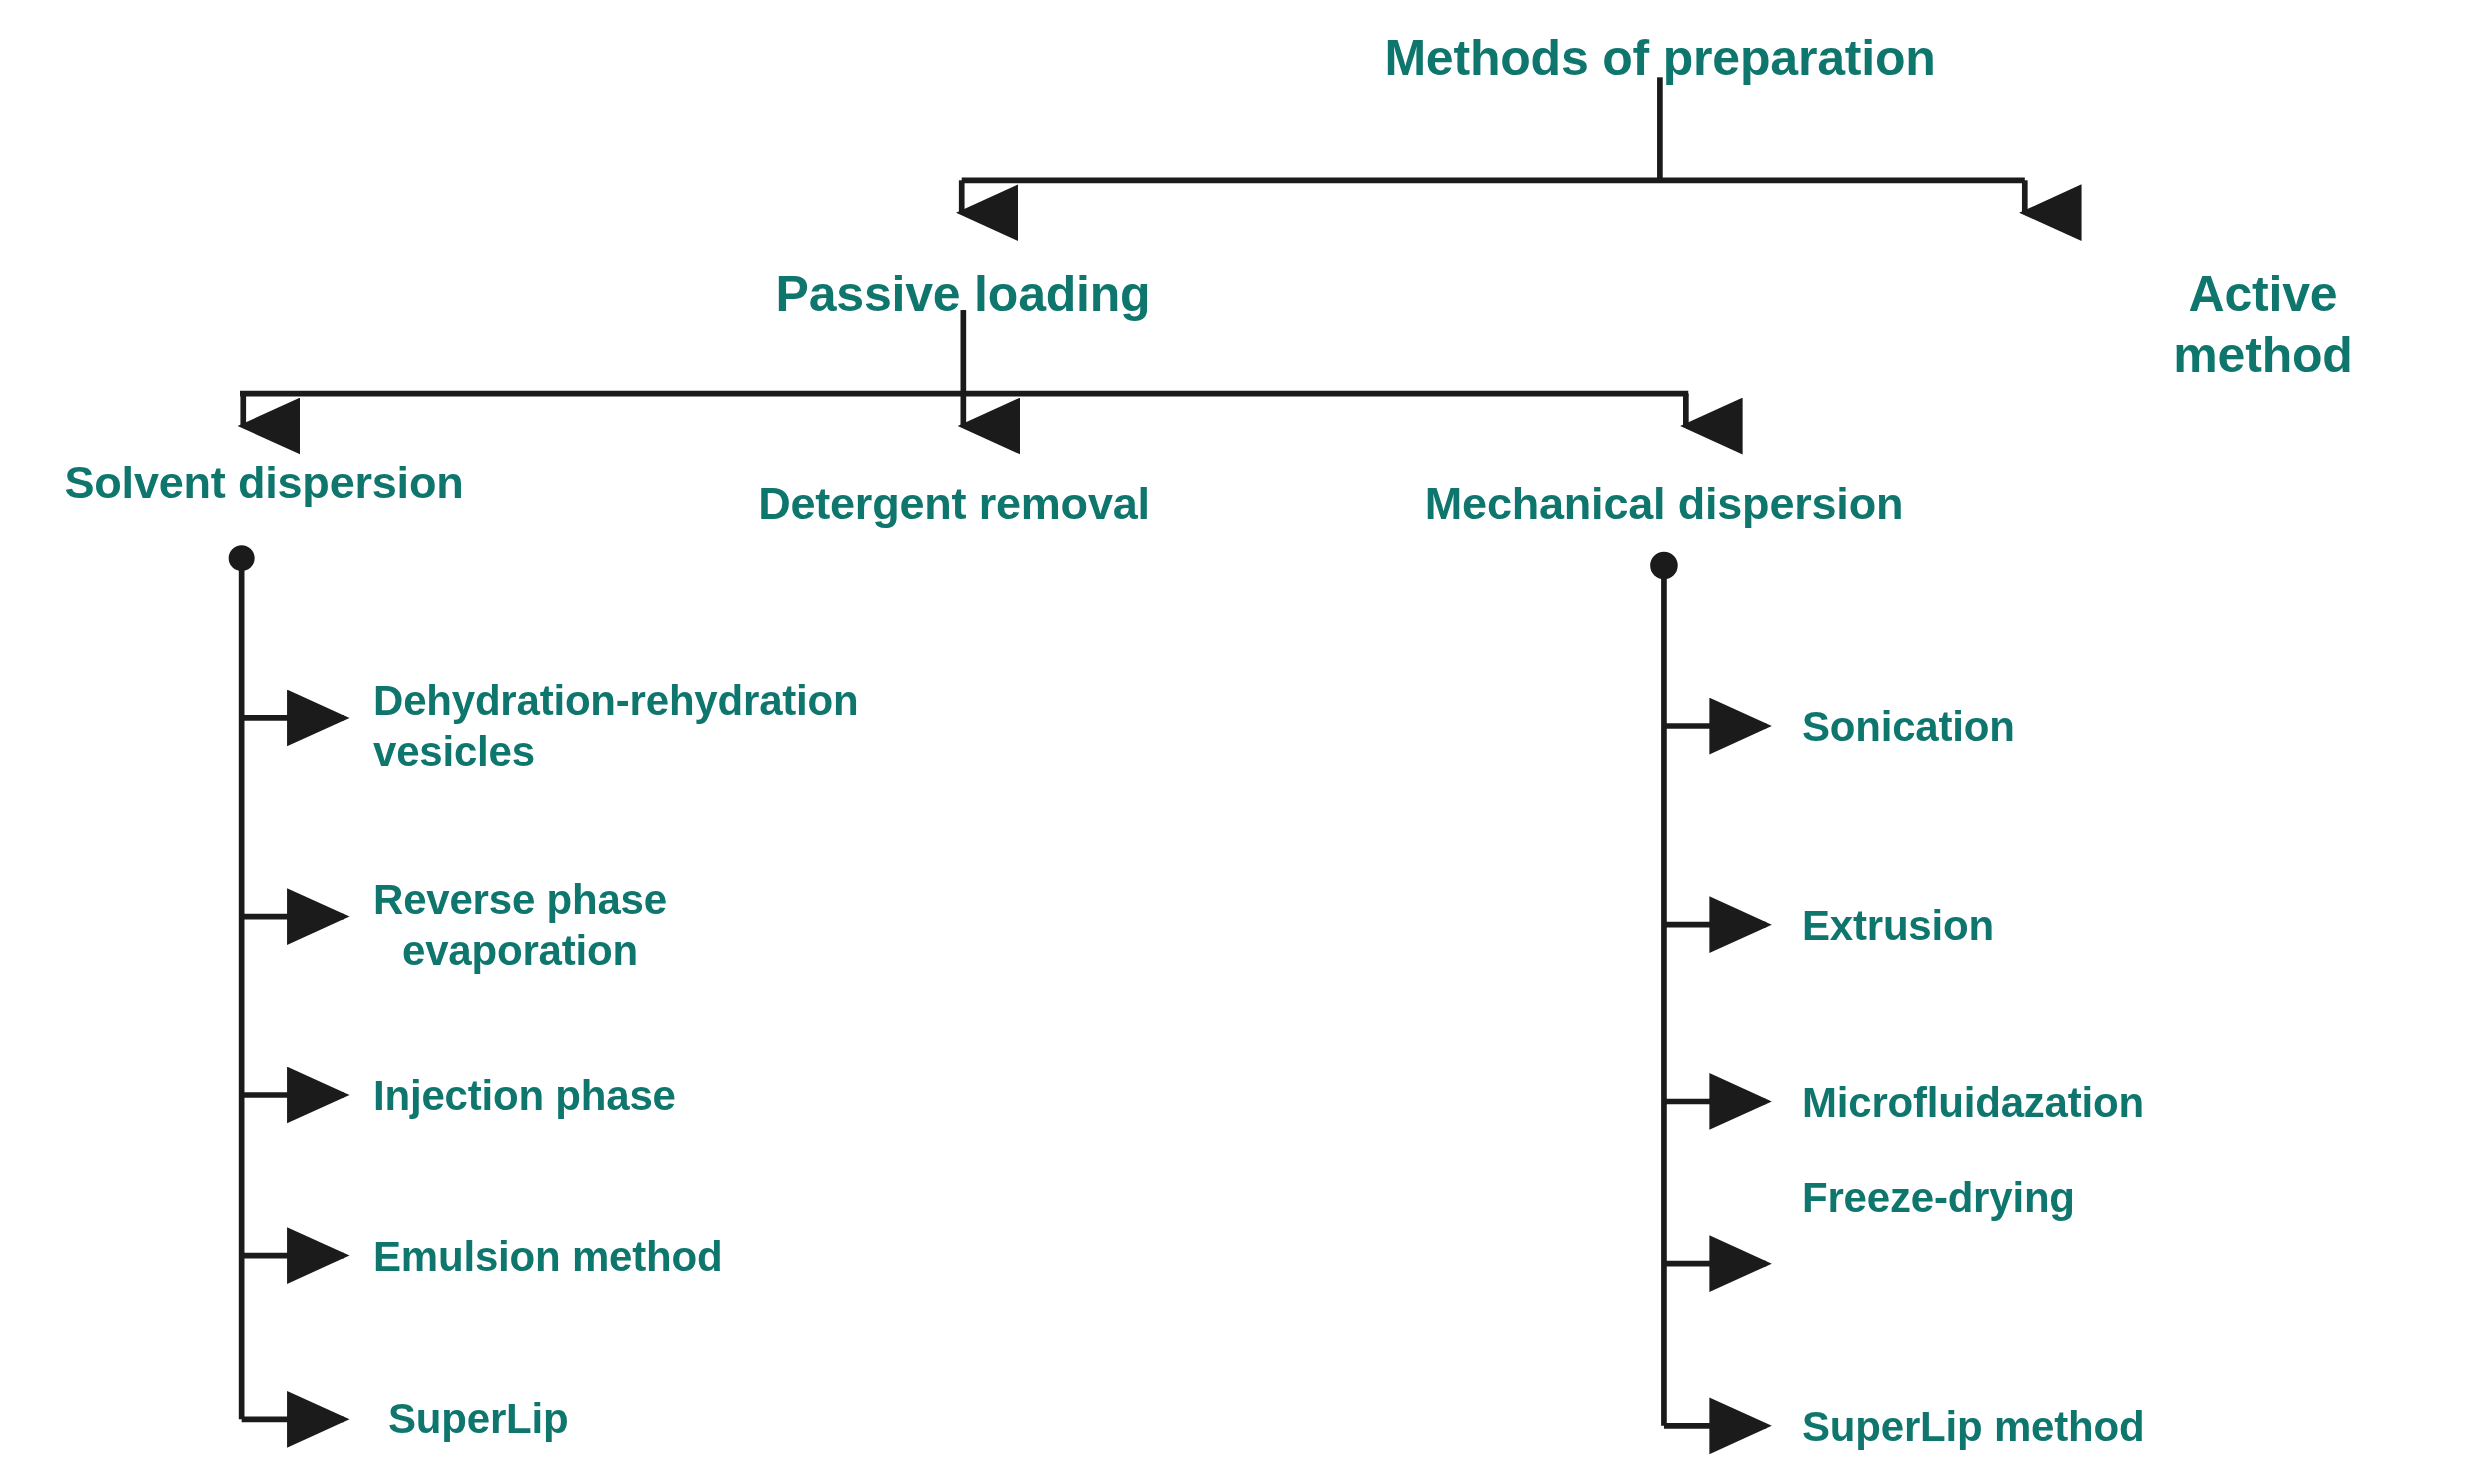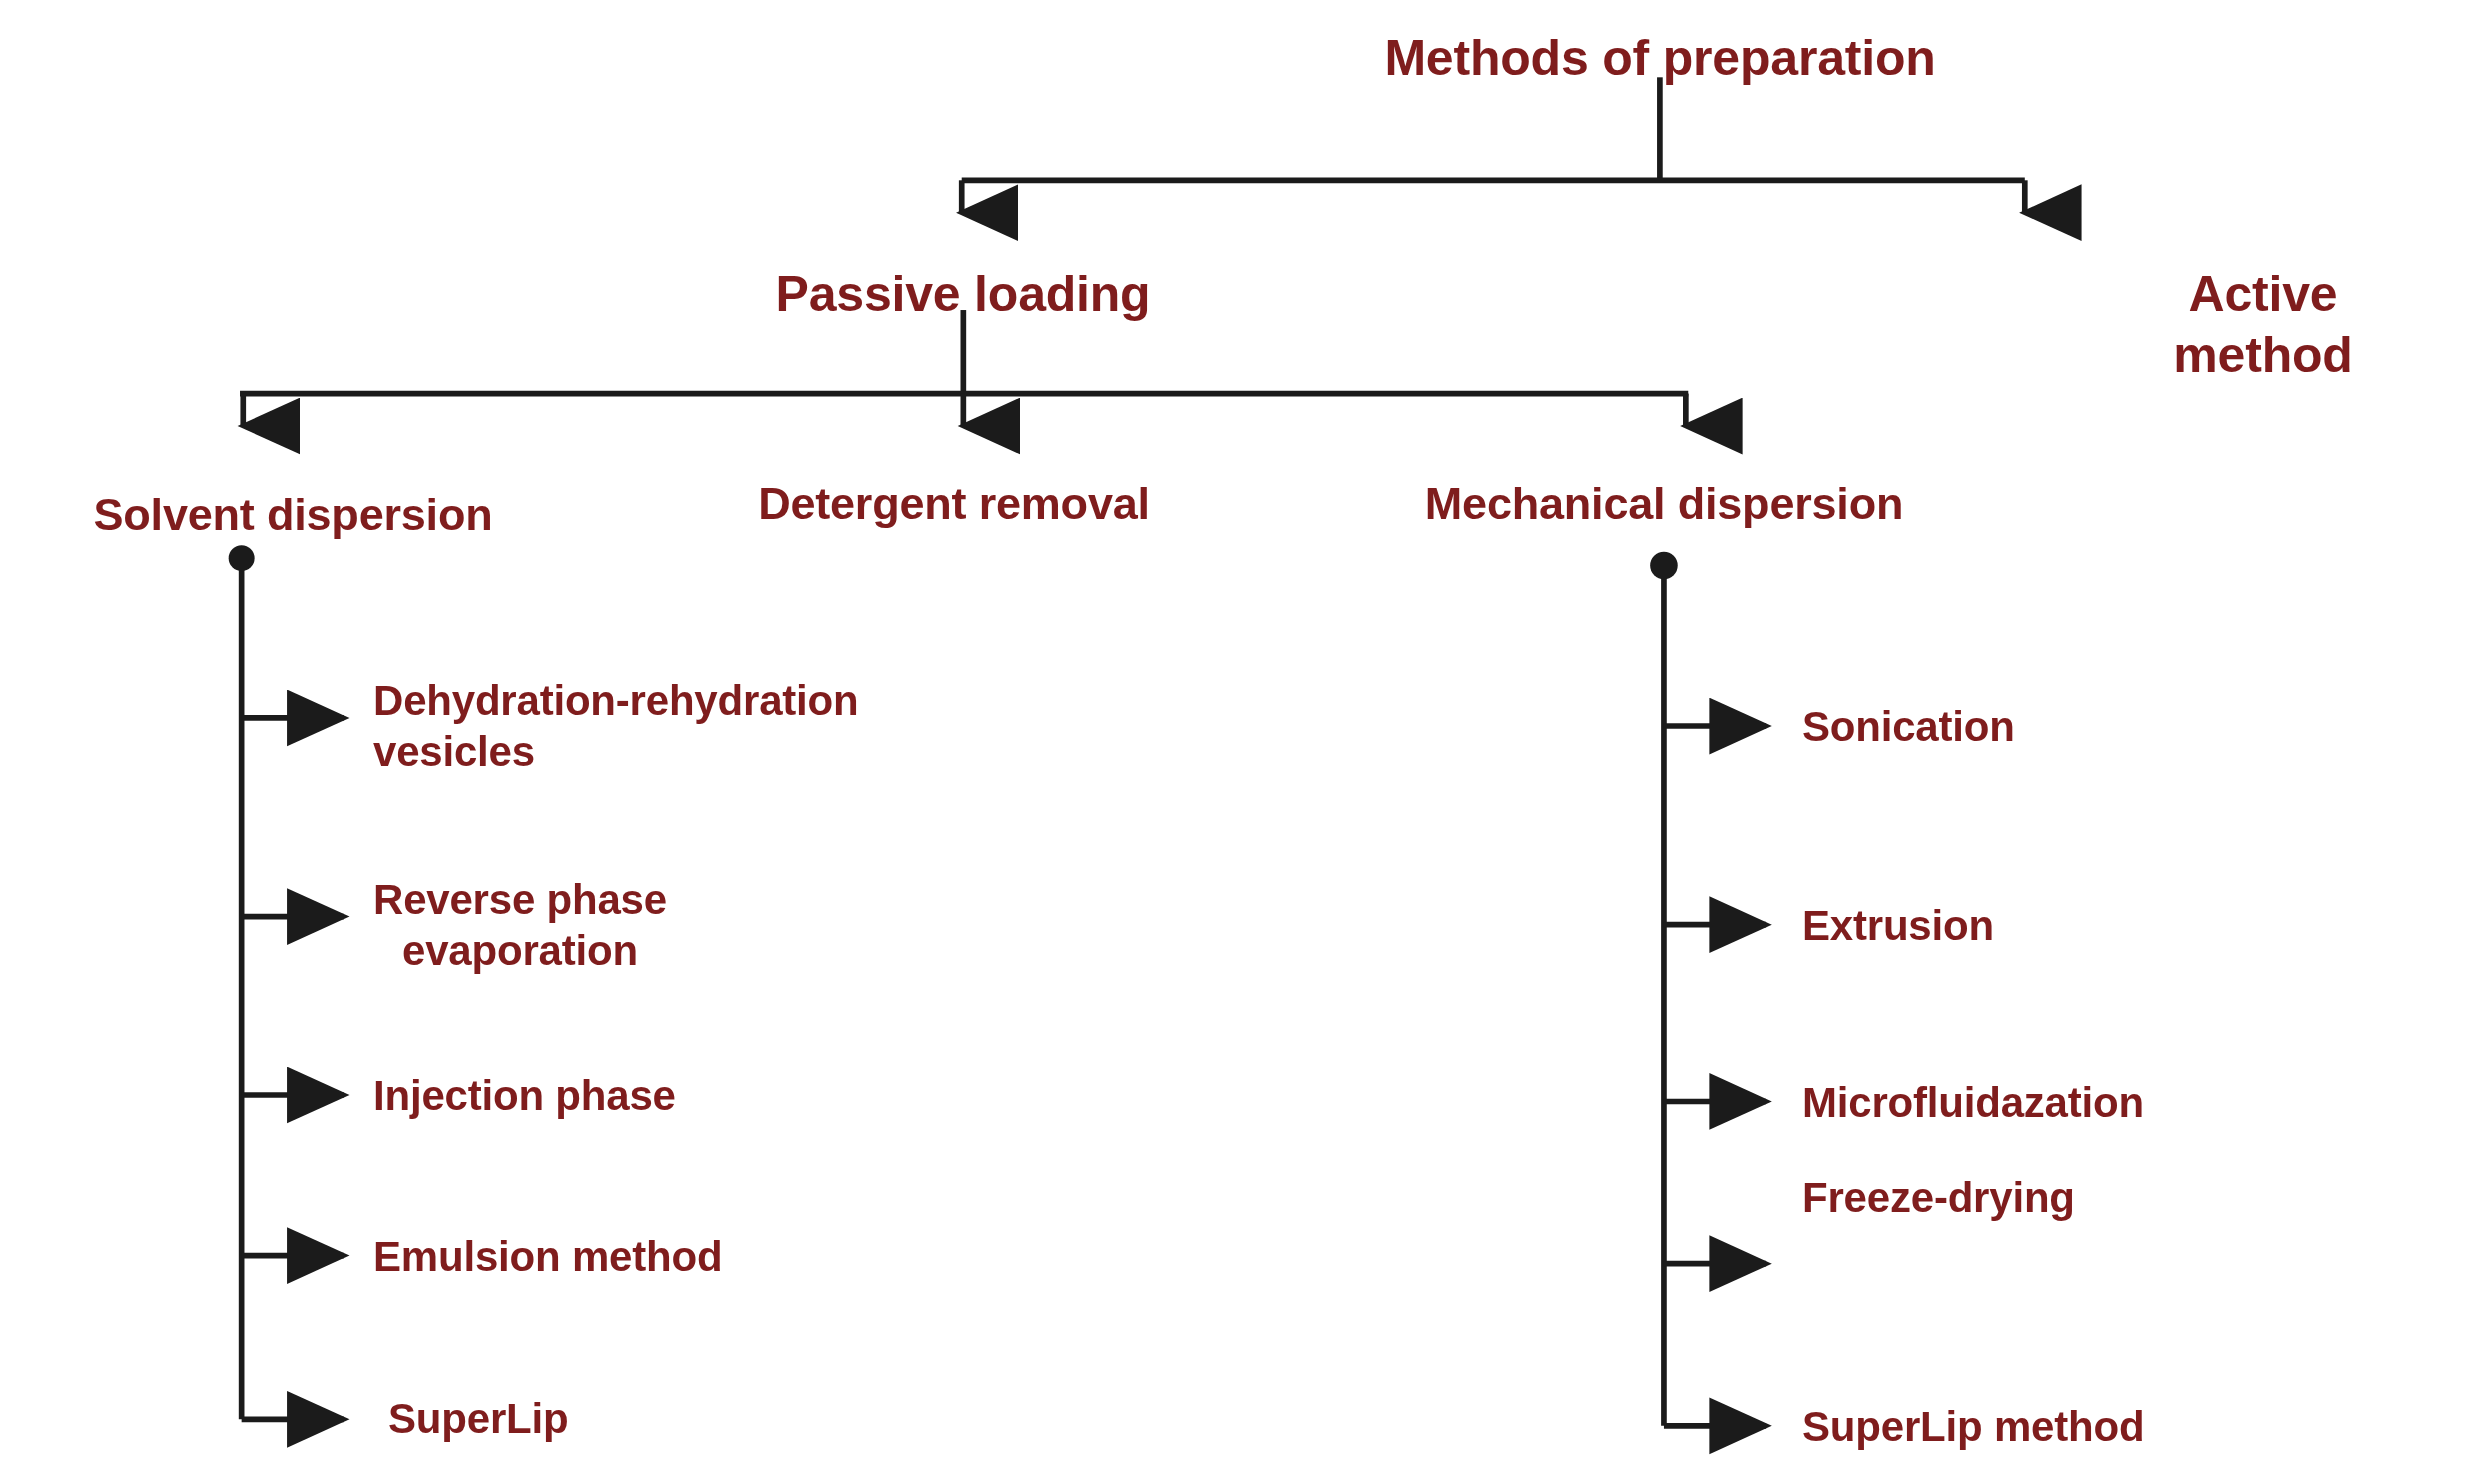--- a/index.html
+++ b/index.html
@@ -17,21 +17,21 @@
   }
   #flow-svg {
     position: absolute;
     top: 0;
     left: 0;
     width: 2487px;
     height: 1478px;
   }
   .node-label {
     position: absolute;
-    color: #7f1d1d;
+    color: #0f766e;
     font-weight: bold;
     line-height: 1.22;
     white-space: pre-line;
     letter-spacing: -0.2px;
   }
   .lvl0 { font-size: 50px; }
   .lvl1 { font-size: 50px; }
   .lvl2 { font-size: 45px; }
   .leaf { font-size: 42px; }
   .t-center { transform: translateX(-50%); text-align: center; }
@@ -88,21 +88,21 @@
     <circle cx="298" cy="688" r="16" fill="#1b1b1b"></circle>
     <circle cx="2052" cy="697" r="17" fill="#1b1b1b"></circle>
   </svg>
 
   <div class="node-label lvl0 t-center" style="left:1660px; top:27.6px;">Methods of preparation</div>
 
   <div class="node-label lvl1 t-center" style="left:963px; top:264px;">Passive loading</div>
 
   <div class="node-label lvl1 t-center" style="left:2263px; top:264px;">Active method</div>
 
-  <div class="node-label lvl2 t-center" style="left:264px; top:488px;margin-left:29px;">Solvent dispersion</div>
+  <div class="node-label lvl2 t-center" style="left:264px; top:456px;">Solvent dispersion</div>
 
   <div class="node-label lvl2 t-center" style="left:954px; top:477px;">Detergent removal</div>
 
   <div class="node-label lvl2 t-center" style="left:1664px; top:477px;">Mechanical dispersion</div>
 
   <div class="node-label leaf t-left" style="left:373px; top:675px;">Dehydration-rehydration
 vesicles</div>
 
   <div class="node-label leaf t-left" style="left:373px; top:874px;text-align:center;">Reverse phase
 evaporation</div>

